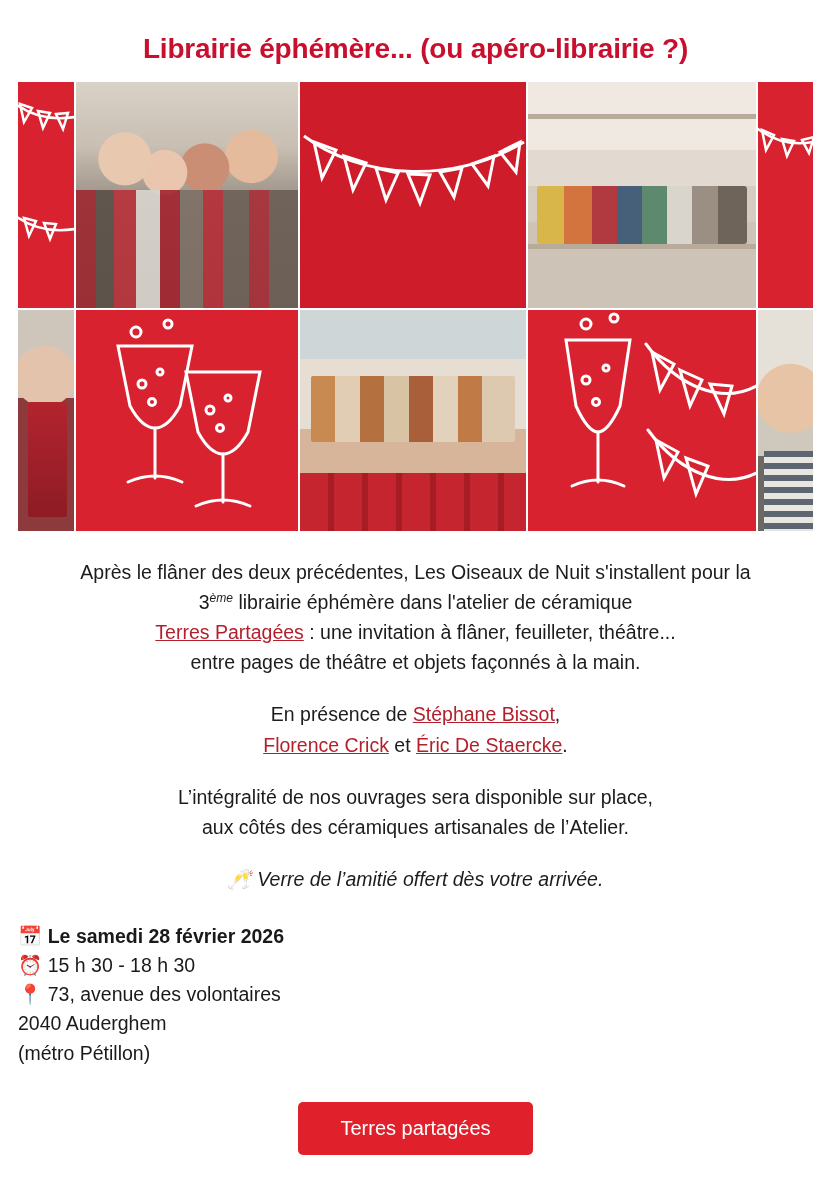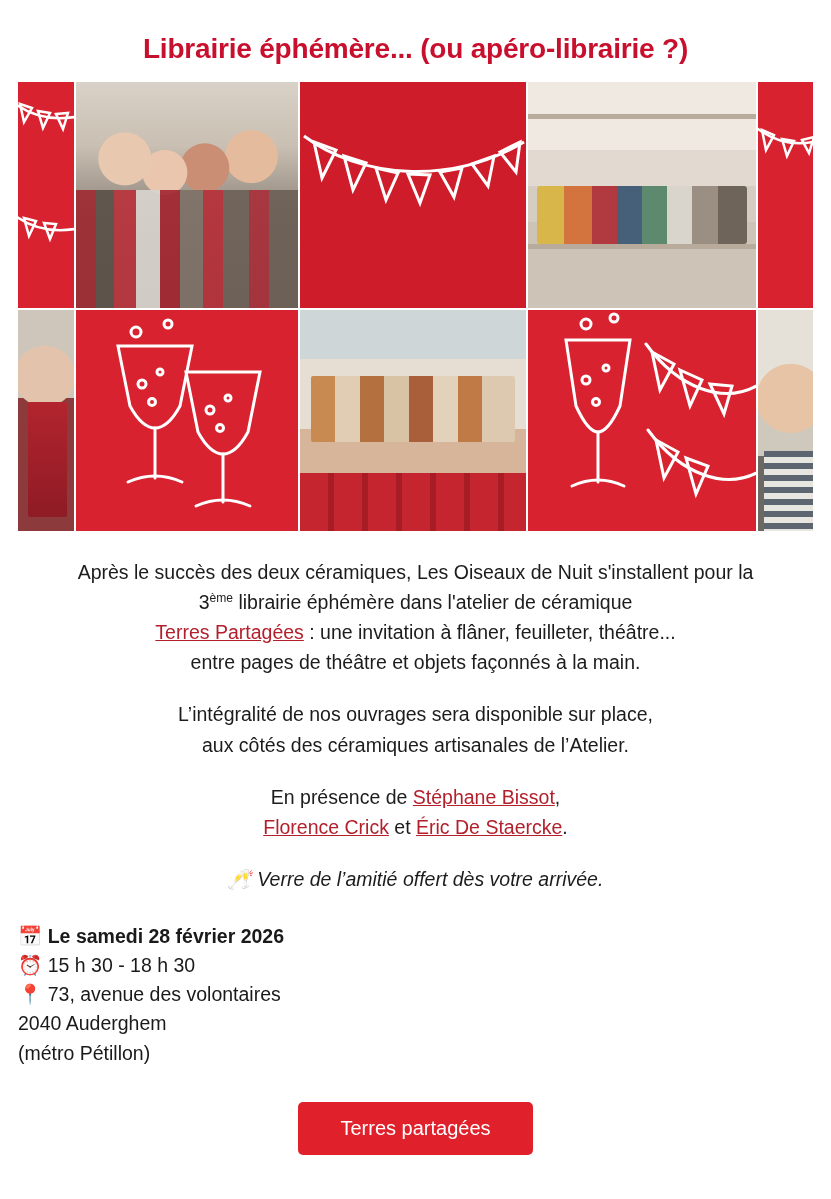--- a/index.html
+++ b/index.html
@@ -156,21 +156,21 @@
     font-size: 19.5px;
     line-height: 1.55;
     color: #1c1c1c;
   }
   .para { margin: 0 0 22px 0; }
   .para.tight { margin-bottom: 20px; font-style: italic; }
   .lnk {
     color: #b3202c;
     text-decoration: underline;
   }
-  sup.ord { font-size: .62em; vertical-align: super; }
+  sup.ord { font-size: .62em; vertical-align: super; font-style: italic; }
 
   .details {
     width: 795px;
     margin: 0 auto;
     text-align: left;
     font-size: 19.5px;
     line-height: 1.5;
     padding-top: 6px;
   }
   .details .date-line { font-weight: bold; }
@@ -288,34 +288,34 @@
         </g>
       </svg>
     </div>
 
     <div class="cell photo-man"></div>
   </div>
 
   <div class="body-text">
 
     <p class="para">
-      <span>Après le succès des deux céramiques, Les Oiseaux de Nuit s'installent pour la</span><br>
+      <span>Après le flâner des deux précédentes, Les Oiseaux de Nuit s'installent pour la</span><br>
       <span>3</span><sup class="ord">ème</sup><span> librairie éphémère dans l'atelier de céramique</span><br>
       <a class="lnk" href="#">Terres Partagées</a><span> : une invitation à flâner, feuilleter, théâtre...</span><br>
       <span>entre pages de théâtre et objets façonnés à la main.</span>
     </p>
 
     <p class="para">
+      <span>En présence de </span><a class="lnk" href="#">Stéphane Bissot</a><span>,</span><br>
+      <a class="lnk" href="#">Florence Crick</a><span> et </span><a class="lnk" href="#">Éric De Staercke</a><span>.</span>
+    </p>
+
+    <p class="para">
       <span>L’intégralité de nos ouvrages sera disponible sur place,</span><br>
       <span>aux côtés des céramiques artisanales de l’Atelier.</span>
-    </p>
-
-    <p class="para">
-      <span>En présence de </span><a class="lnk" href="#">Stéphane Bissot</a><span>,</span><br>
-      <a class="lnk" href="#">Florence Crick</a><span> et </span><a class="lnk" href="#">Éric De Staercke</a><span>.</span>
     </p>
 
     <p class="para tight">
       <span class="emoji">🥂</span>
       <span>Verre de l’amitié offert dès votre arrivée.</span>
     </p>
   </div>
 
   <div class="details">
     <div class="date-line">

